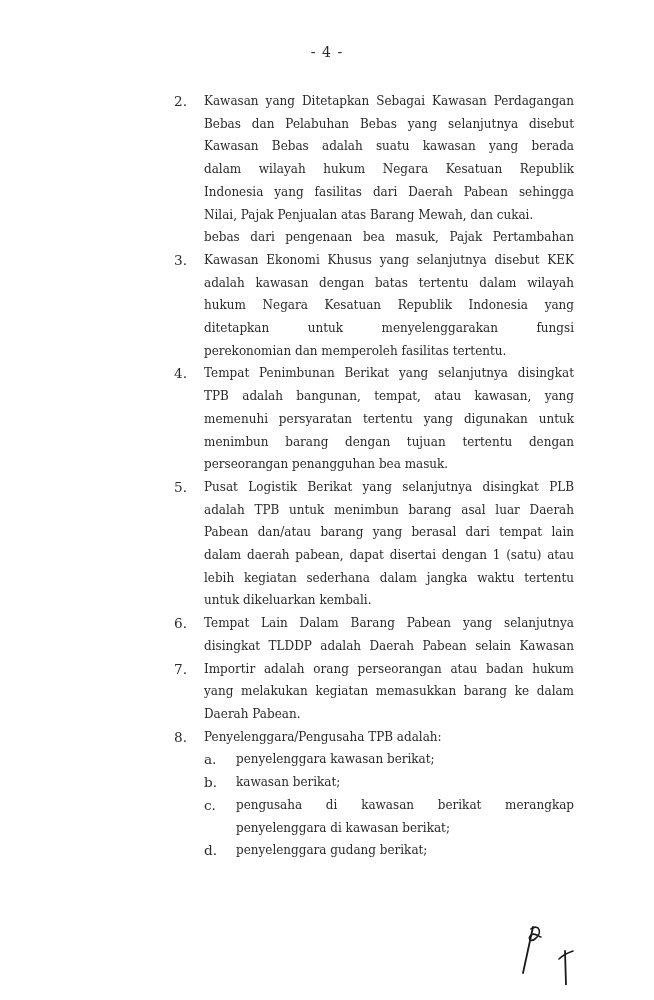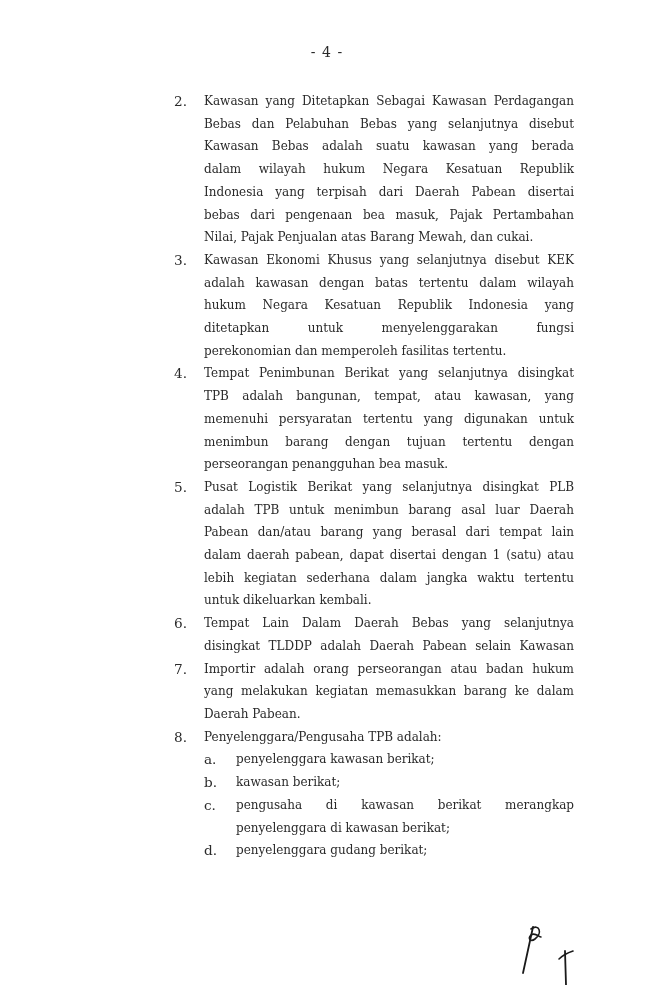--- a/index.html
+++ b/index.html
@@ -23,23 +23,23 @@
 <div class="page-number">- 4 -</div>
 
 <div class="list">
 
   <div class="item">
     <span class="num">2.</span>
     <span class="line">Kawasan yang Ditetapkan Sebagai Kawasan Perdagangan</span>
     <span class="line">Bebas dan Pelabuhan Bebas yang selanjutnya disebut</span>
     <span class="line">Kawasan Bebas adalah suatu kawasan yang berada</span>
     <span class="line">dalam wilayah hukum Negara Kesatuan Republik</span>
-    <span class="line">Indonesia yang terpisah dari Daerah Pabean disertai</span>
+    <span class="line">Indonesia yang fasilitas dari Daerah Pabean sehingga</span>
+    <span class="line last">Nilai, Pajak Penjualan atas Barang Mewah, dan cukai.</span>
     <span class="line">bebas dari pengenaan bea masuk, Pajak Pertambahan</span>
-    <span class="line last">Nilai, Pajak Penjualan atas Barang Mewah, dan cukai.</span>
   </div>
 
   <div class="item">
     <span class="num">3.</span>
     <span class="line">Kawasan Ekonomi Khusus yang selanjutnya disebut KEK</span>
     <span class="line">adalah kawasan dengan batas tertentu dalam wilayah</span>
     <span class="line">hukum Negara Kesatuan Republik Indonesia yang</span>
     <span class="line">ditetapkan untuk menyelenggarakan fungsi</span>
     <span class="line last">perekonomian dan memperoleh fasilitas tertentu.</span>
   </div>
@@ -58,21 +58,21 @@
     <span class="line">Pusat Logistik Berikat yang selanjutnya disingkat PLB</span>
     <span class="line">adalah TPB untuk menimbun barang asal luar Daerah</span>
     <span class="line">Pabean dan/atau barang yang berasal dari tempat lain</span>
     <span class="line">dalam daerah pabean, dapat disertai dengan 1 (satu) atau</span>
     <span class="line">lebih kegiatan sederhana dalam jangka waktu tertentu</span>
     <span class="line last">untuk dikeluarkan kembali.</span>
   </div>
 
   <div class="item">
     <span class="num">6.</span>
-    <span class="line">Tempat Lain Dalam Daerah Bebas yang selanjutnya</span>
+    <span class="line">Tempat Lain Dalam Barang Pabean yang selanjutnya</span>
     <span class="line">disingkat TLDDP adalah Daerah Pabean selain Kawasan</span>
   </div>
 
   <div class="item">
     <span class="num">7.</span>
     <span class="line">Importir adalah orang perseorangan atau badan hukum</span>
     <span class="line">yang melakukan kegiatan memasukkan barang ke dalam</span>
     <span class="line last">Daerah Pabean.</span>
   </div>
 

